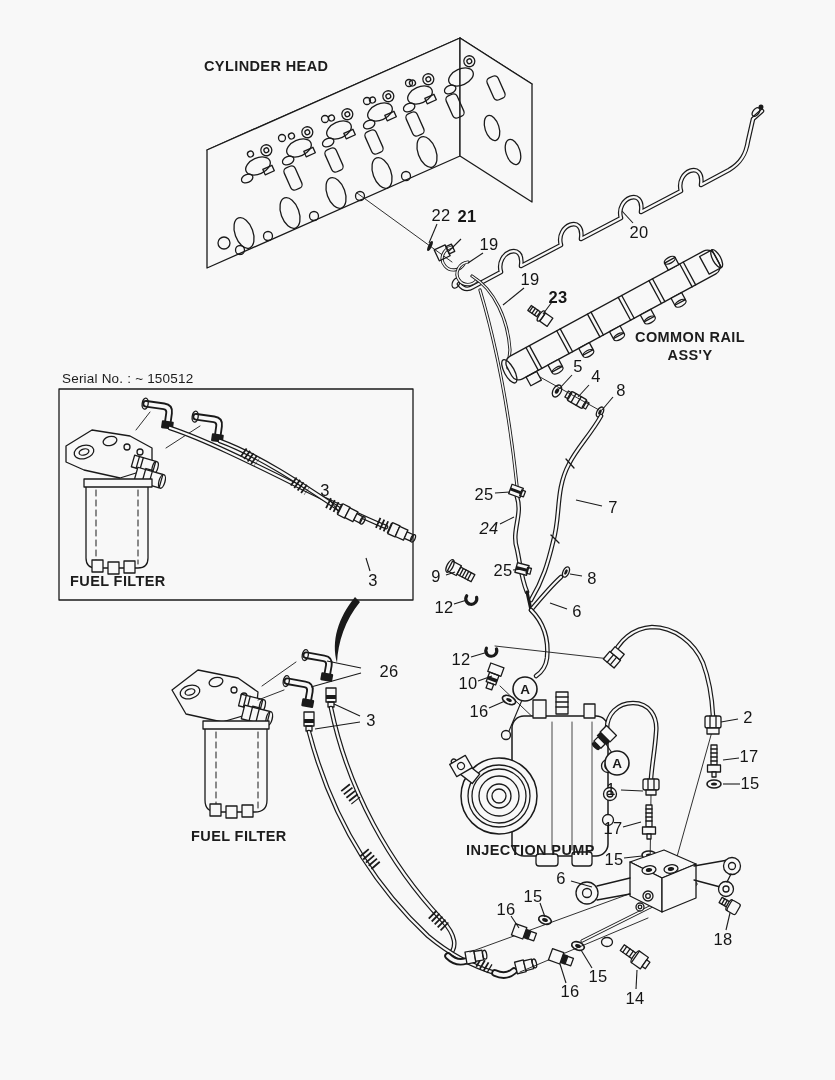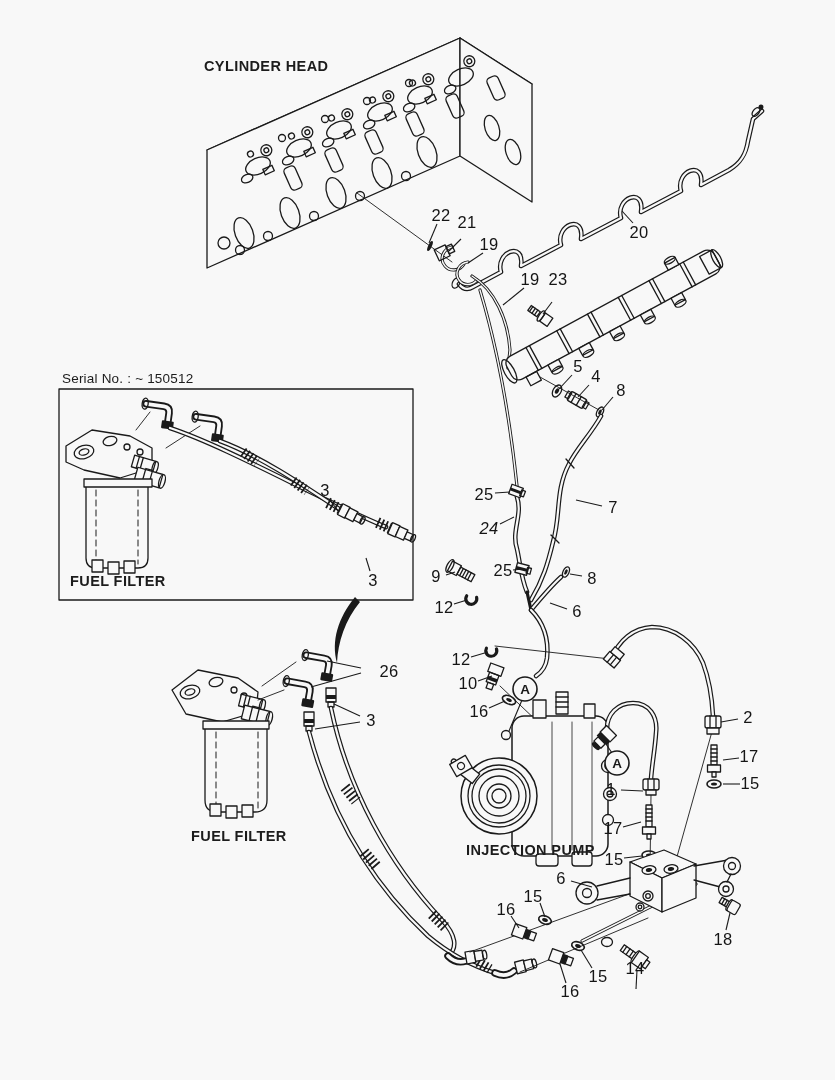--- a/index.html
+++ b/index.html
@@ -708,29 +708,31 @@
       </g>
       <line x1="612" y1="753" x2="606" y2="744" stroke="#1a1a1a" stroke-width="1.1"></line>
       <g>
         <circle cx="617" cy="763" r="12" fill="#f8f8f8" stroke="#1a1a1a" stroke-width="1.6"></circle>
         <text x="617" y="768" text-anchor="middle" fill="#1a1a1a" font-family="Liberation Sans, sans-serif" font-size="13.5" font-weight="bold">A</text>
       </g>
     </svg>
 
 <div id="txt">
   <div class="lbl" style="left:204px;top:57px;">CYLINDER HEAD</div>
+  <div class="lbl ctr" style="left:627px;top:328px;width:126px;">COMMON RAIL
+ASS'Y</div>
   <div class="lbl serial" style="left:62px;top:371px;">Serial No. : ~ 150512</div>
   <div class="lbl" style="left:70px;top:572px;">FUEL FILTER</div>
   <div class="lbl" style="left:191px;top:827px;">FUEL FILTER</div>
   <div class="lbl" style="left:466px;top:841px;text-align:center;">INJECTION PUMP</div>
 <div class="num" style="left: 441px; top: 215px;">22</div>
-      <div class="num" style="left: 467px; top: 222px;">21</div>
+      <div class="num" style="left: 467px; top: 216px; font-weight: bold;">21</div>
       <div class="num" style="left: 489px; top: 244px;">19</div>
       <div class="num" style="left: 530px; top: 279px;">19</div>
-      <div class="num" style="left: 558px; top: 279px;">23</div>
+      <div class="num" style="left: 558px; top: 297px; font-weight: bold;">23</div>
       <div class="num" style="left: 639px; top: 232px;">20</div>
       <div class="num" style="left: 578px; top: 366px;">5</div>
       <div class="num" style="left: 596px; top: 376px;">4</div>
       <div class="num" style="left: 621px; top: 390px;">8</div>
       <div class="num" style="left: 484px; top: 494px;">25</div>
       <div class="num" style="left: 489px; top: 528px; font-style: italic;">24</div>
       <div class="num" style="left: 613px; top: 507px;">7</div>
       <div class="num" style="left: 436px; top: 576px;">9</div>
       <div class="num" style="left: 503px; top: 570px;">25</div>
       <div class="num" style="left: 592px; top: 578px;">8</div>
@@ -743,21 +745,21 @@
       <div class="num" style="left: 748px; top: 717px;">2</div>
       <div class="num" style="left: 749px; top: 756px;">17</div>
       <div class="num" style="left: 750px; top: 783px;">15</div>
       <div class="num" style="left: 613px; top: 828px;">17</div>
       <div class="num" style="left: 614px; top: 859px;">15</div>
       <div class="num" style="left: 561px; top: 878px;">6</div>
       <div class="num" style="left: 533px; top: 896px;">15</div>
       <div class="num" style="left: 506px; top: 909px;">16</div>
       <div class="num" style="left: 598px; top: 976px;">15</div>
       <div class="num" style="left: 570px; top: 991px;">16</div>
-      <div class="num" style="left: 635px; top: 968px;">14</div>
+      <div class="num" style="left: 635px; top: 998px;">14</div>
       <div class="num" style="left: 723px; top: 939px;">18</div>
       <div class="num" style="left: 373px; top: 671px; margin-left: 16px;">26</div>
       <div class="num" style="left: 371px; top: 720px;">3</div>
       <div class="num" style="left: 325px; top: 490px;">3</div>
       <div class="num" style="left: 373px; top: 580px;">3</div>
     </div>
 
 </div>
 
 </body></html>

